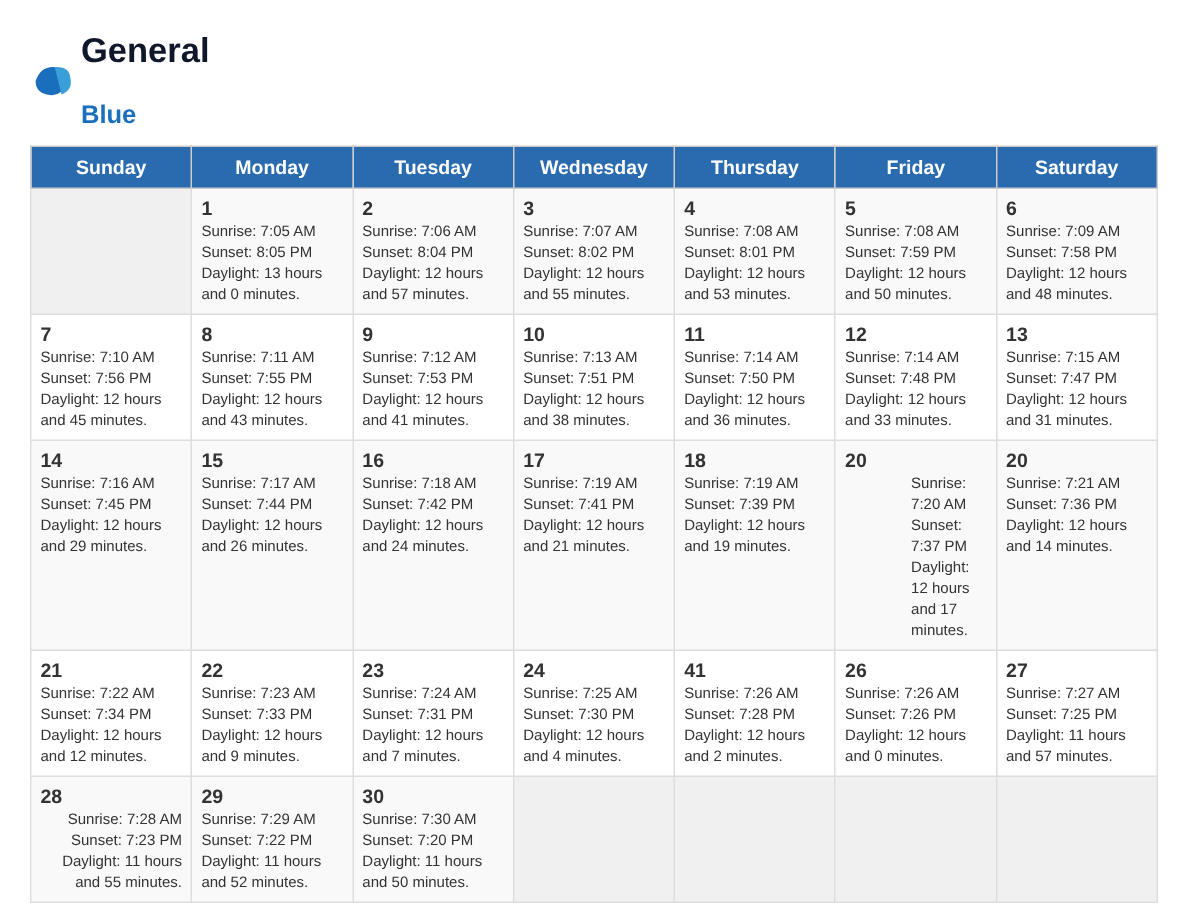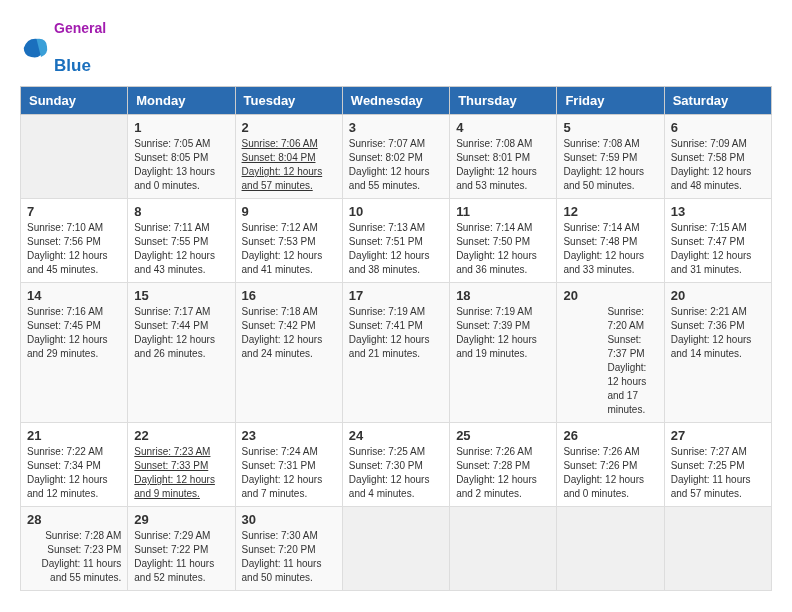--- a/index.html
+++ b/index.html
@@ -40,21 +40,21 @@
     table {
       width: 100%;
       border-collapse: collapse;
     }
     thead tr th {
       background-color: #2a6bb0;
       color: #fff;
       font-size: 13px;
       font-weight: bold;
       padding: 6px 8px;
-      text-align: left;
+      text-align: center;
       border: 1px solid #ccc;
     }
     tbody tr td {
       vertical-align: top;
       padding: 5px 6px;
       font-size: 10.5px;
       color: #333;
       border: 1px solid #ddd;
       width: calc(100% / 7);
       height: 80px;
@@ -81,21 +81,21 @@
 </head>
 <body>
 
 <div class="header">
   <div class="logo">
     <svg class="logo-icon" viewBox="0 0 40 40" xmlns="http://www.w3.org/2000/svg">
       <path d="M5 20 Q10 5 25 8 Q35 10 32 22 Q28 35 15 32 Q5 30 5 20Z" fill="#1a6fbd"></path>
       <path d="M22 8 Q35 6 36 18 Q38 28 28 32" fill="#3a9fd8" stroke="none"></path>
     </svg>
     <div>
-      <div style="font-size:14px;font-weight:bold;color:#a21caf;">General</div>
+      <div style="font-size:23px;font-weight:bold;color:#0f172a;">General</div>
       <div style="font-size:17px;font-weight:bold;color:#1a6fbd;margin-top:20px;">Blue</div>
     </div>
   </div>
   <div class="title-block">
     <div class="month-title"></div>
     <div class="subtitle"></div>
   </div>
 </div>
 
 <table>
@@ -115,21 +115,21 @@
         <td class="empty"></td>
         <td>
           <span class="day-number">1</span>
           <div class="day-info" style="white-space: pre-line;">Sunrise: 7:05 AM
 Sunset: 8:05 PM
 Daylight: 13 hours
 and 0 minutes.</div>
         </td>
         <td>
           <span class="day-number">2</span>
-          <div class="day-info" style="white-space: pre-line; text-decoration: underline;">Sunrise: 7:06 AM
+          <div class="day-info" style="white-space: pre-line;">Sunrise: 7:06 AM
 Sunset: 8:04 PM
 Daylight: 12 hours
 and 57 minutes.</div>
         </td>
         <td>
           <span class="day-number">3</span>
           <div class="day-info" style="white-space: pre-line;">Sunrise: 7:07 AM
 Sunset: 8:02 PM
 Daylight: 12 hours
 and 55 minutes.</div>
@@ -245,57 +245,57 @@
         </td>
         <td>
           <span class="day-number">20</span>
           <div class="day-info" style="white-space: pre-line; margin-left: 44px;">Sunrise: 7:20 AM
 Sunset: 7:37 PM
 Daylight: 12 hours
 and 17 minutes.</div>
         </td>
         <td>
           <span class="day-number">20</span>
-          <div class="day-info" style="white-space: pre-line;">Sunrise: 2:21 AM
+          <div class="day-info" style="white-space: pre-line;">Sunrise: 7:21 AM
 Sunset: 7:36 PM
 Daylight: 12 hours
 and 14 minutes.</div>
         </td>
       </tr>
       <tr>
         <td>
           <span class="day-number">21</span>
           <div class="day-info" style="white-space: pre-line;">Sunrise: 7:22 AM
 Sunset: 7:34 PM
 Daylight: 12 hours
 and 12 minutes.</div>
         </td>
         <td>
           <span class="day-number">22</span>
-          <div class="day-info" style="white-space: pre-line; text-decoration: underline;">Sunrise: 7:23 AM
+          <div class="day-info" style="white-space: pre-line;">Sunrise: 7:23 AM
 Sunset: 7:33 PM
 Daylight: 12 hours
 and 9 minutes.</div>
         </td>
         <td>
           <span class="day-number">23</span>
           <div class="day-info" style="white-space: pre-line;">Sunrise: 7:24 AM
 Sunset: 7:31 PM
 Daylight: 12 hours
 and 7 minutes.</div>
         </td>
         <td>
           <span class="day-number">24</span>
           <div class="day-info" style="white-space: pre-line;">Sunrise: 7:25 AM
 Sunset: 7:30 PM
 Daylight: 12 hours
 and 4 minutes.</div>
         </td>
         <td>
-          <span class="day-number">25</span>
+          <span class="day-number">41</span>
           <div class="day-info" style="white-space: pre-line;">Sunrise: 7:26 AM
 Sunset: 7:28 PM
 Daylight: 12 hours
 and 2 minutes.</div>
         </td>
         <td>
           <span class="day-number">26</span>
           <div class="day-info" style="white-space: pre-line;">Sunrise: 7:26 AM
 Sunset: 7:26 PM
 Daylight: 12 hours

